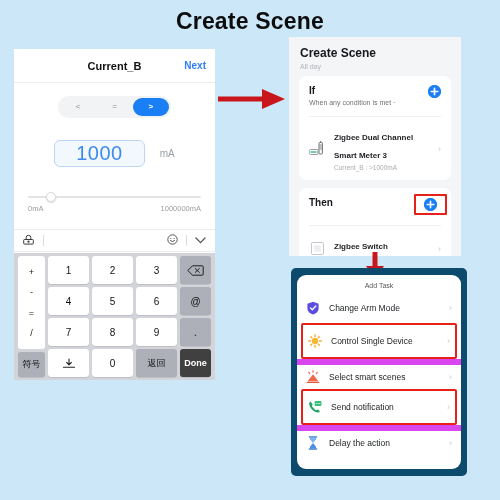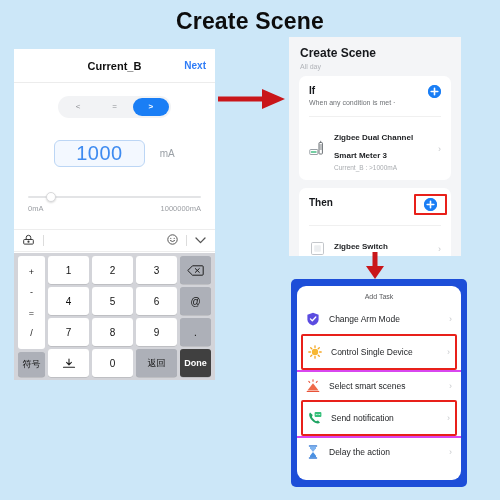--- a/index.html
+++ b/index.html
@@ -146,34 +146,34 @@
     border-top: 1px solid #f0f0f0; padding-top: 9px;
   }
   .dev-icon { width: 17px; height: 17px; flex: none; margin-right: 8px; }
   .dev-text { flex: 1; }
   .dev-name { font-size: 8px; font-weight: bold; color: #1c1e21; line-height: 1.25; }
   .dev-sub { font-size: 6.5px; color: #a9acb0; margin-top: 2px; }
   .chev { font-size: 9px; color: #c5c7ca; margin-left: 4px; }
 
   
   #task-phone {
-    position: absolute; left: 291px; top: 279px;
+    position: absolute; left: 291px; top: 268px;
     width: 176px; height: 208px;
-    background: #1d4ed8; border-radius: 5px; padding: 7px 6px;
+    background: #0c4a6e; border-radius: 5px; padding: 7px 6px;
   }
   #task-sheet {
     background: #fff; border-radius: 9px; height: 100%;
     overflow: hidden; padding-top: 7px;
   }
   #task-sheet-title {
     text-align: center; font-size: 7px; color: #58595c; margin-bottom: 4px;
   }
   .task-row {
     display: flex; align-items: center; height: 30px;
-    padding: 0 9px; border-top: 2px solid #d946ef; position: relative;
+    padding: 0 9px; border-top: 6px solid #d946ef; position: relative;
   }
   .task-row.first { border-top: none; }
   .task-row.highlight {
     border: 2px solid #e8201a; border-radius: 2px; margin: 0 4px; padding: 16px 5px;
   }
   .task-icon { width: 14px; height: 14px; flex: none; margin-right: 9px; }
   .task-label { flex: 1; font-size: 8.5px; color: #1c1e21; }
   .task-chev { font-size: 9px; color: #c8cacd; }
 </style>
 </head>

